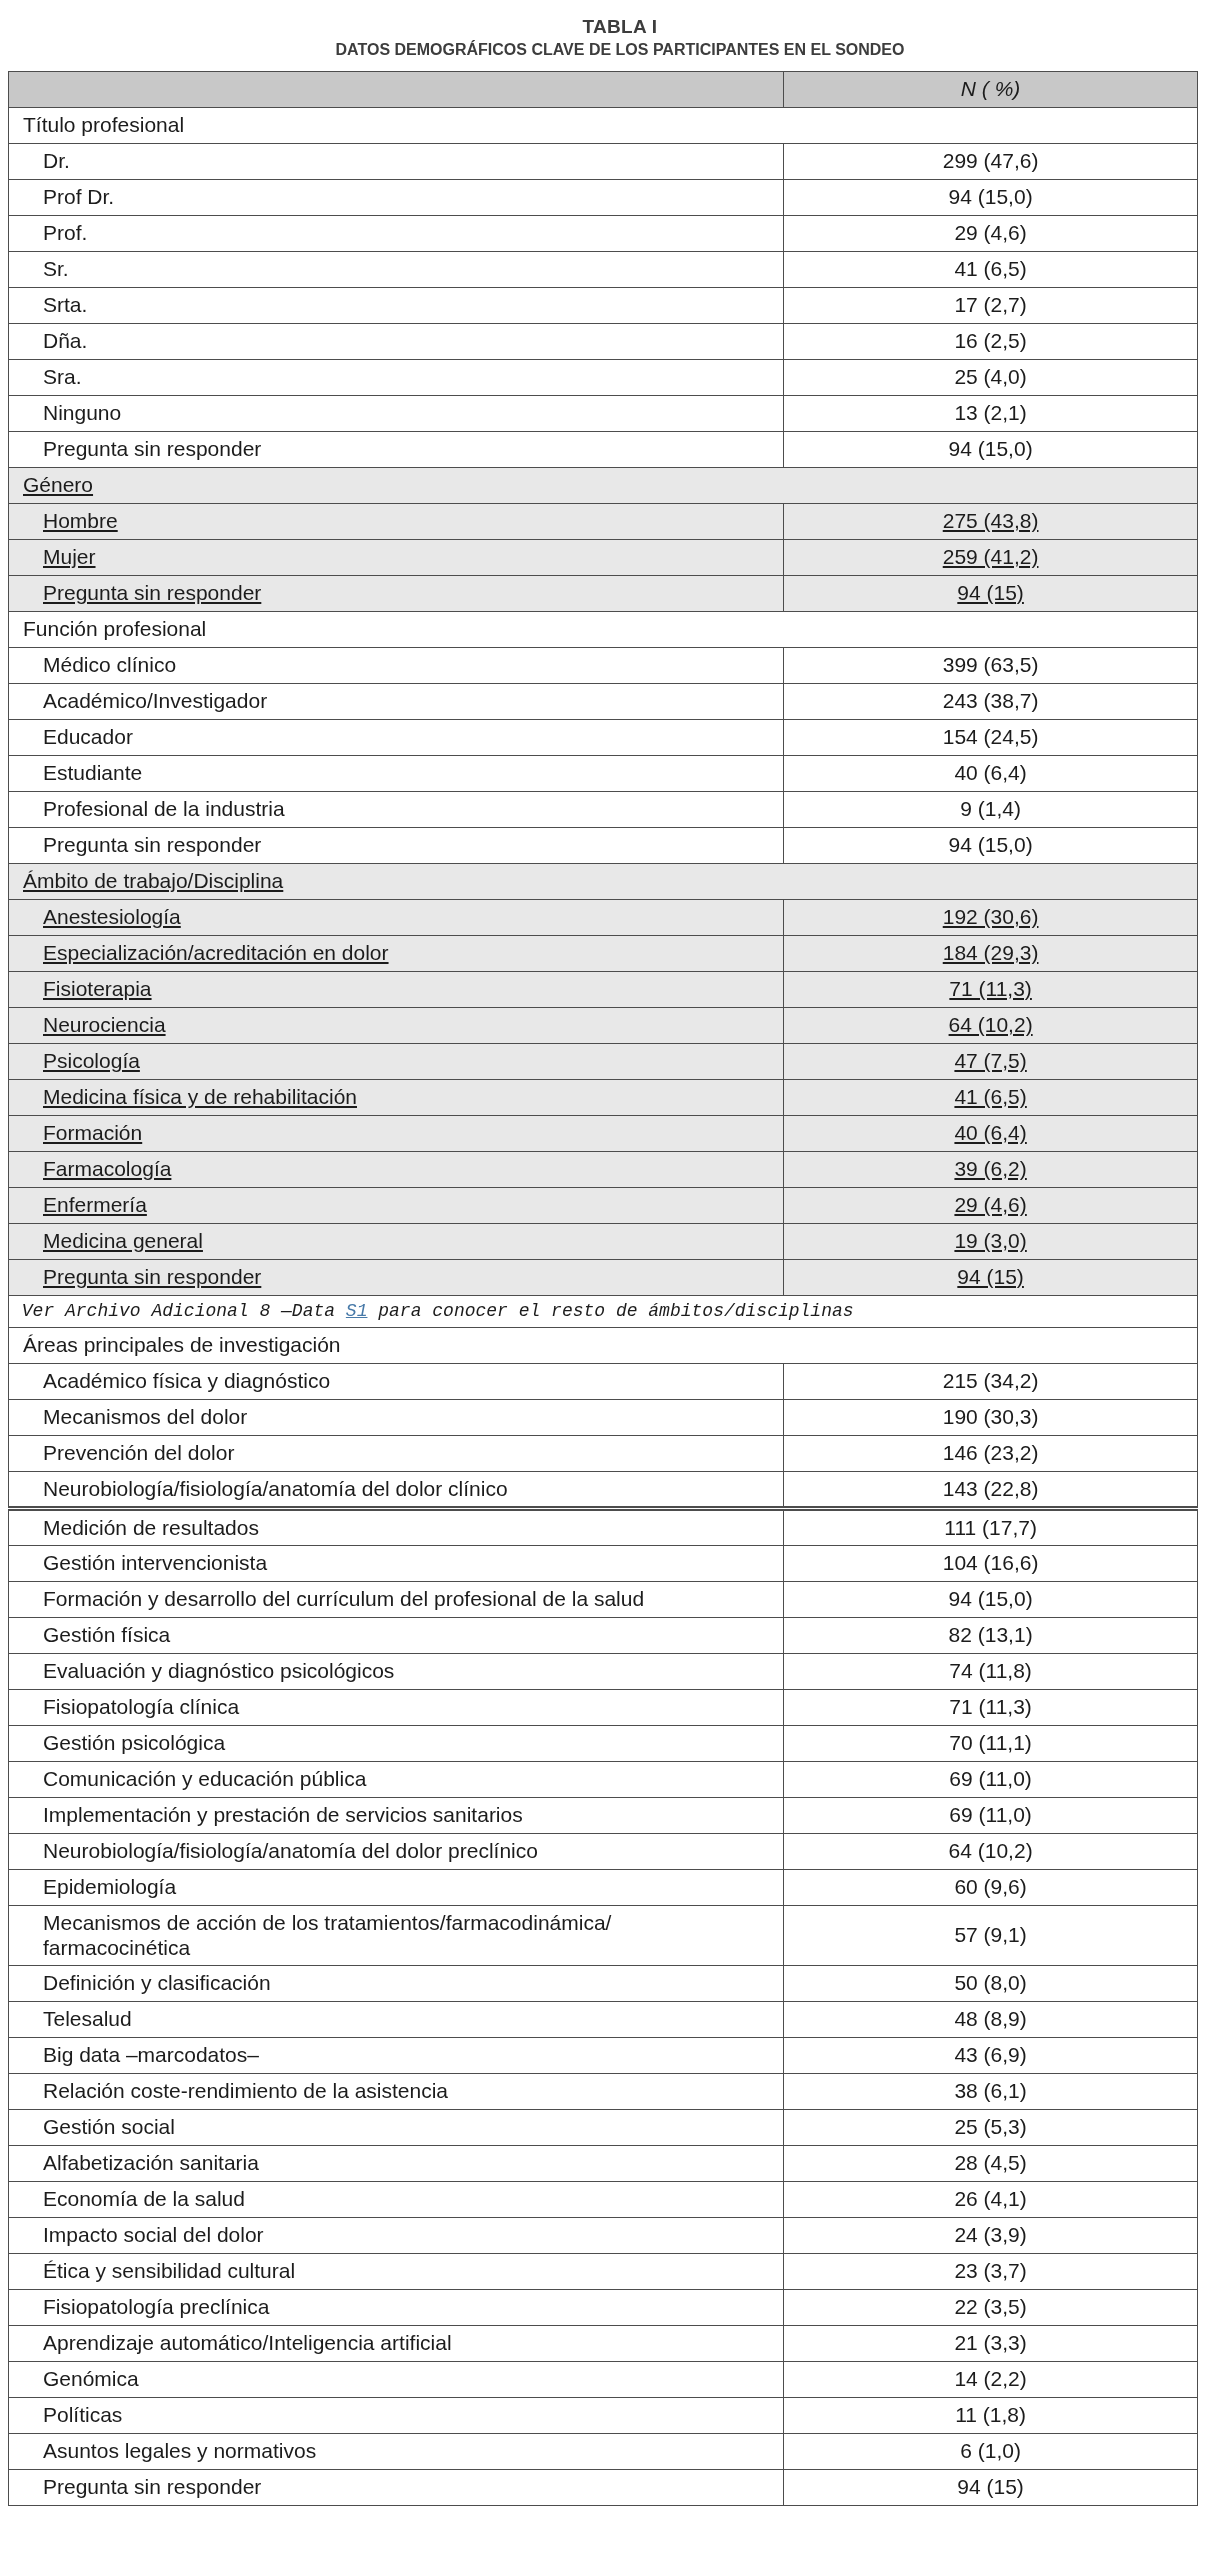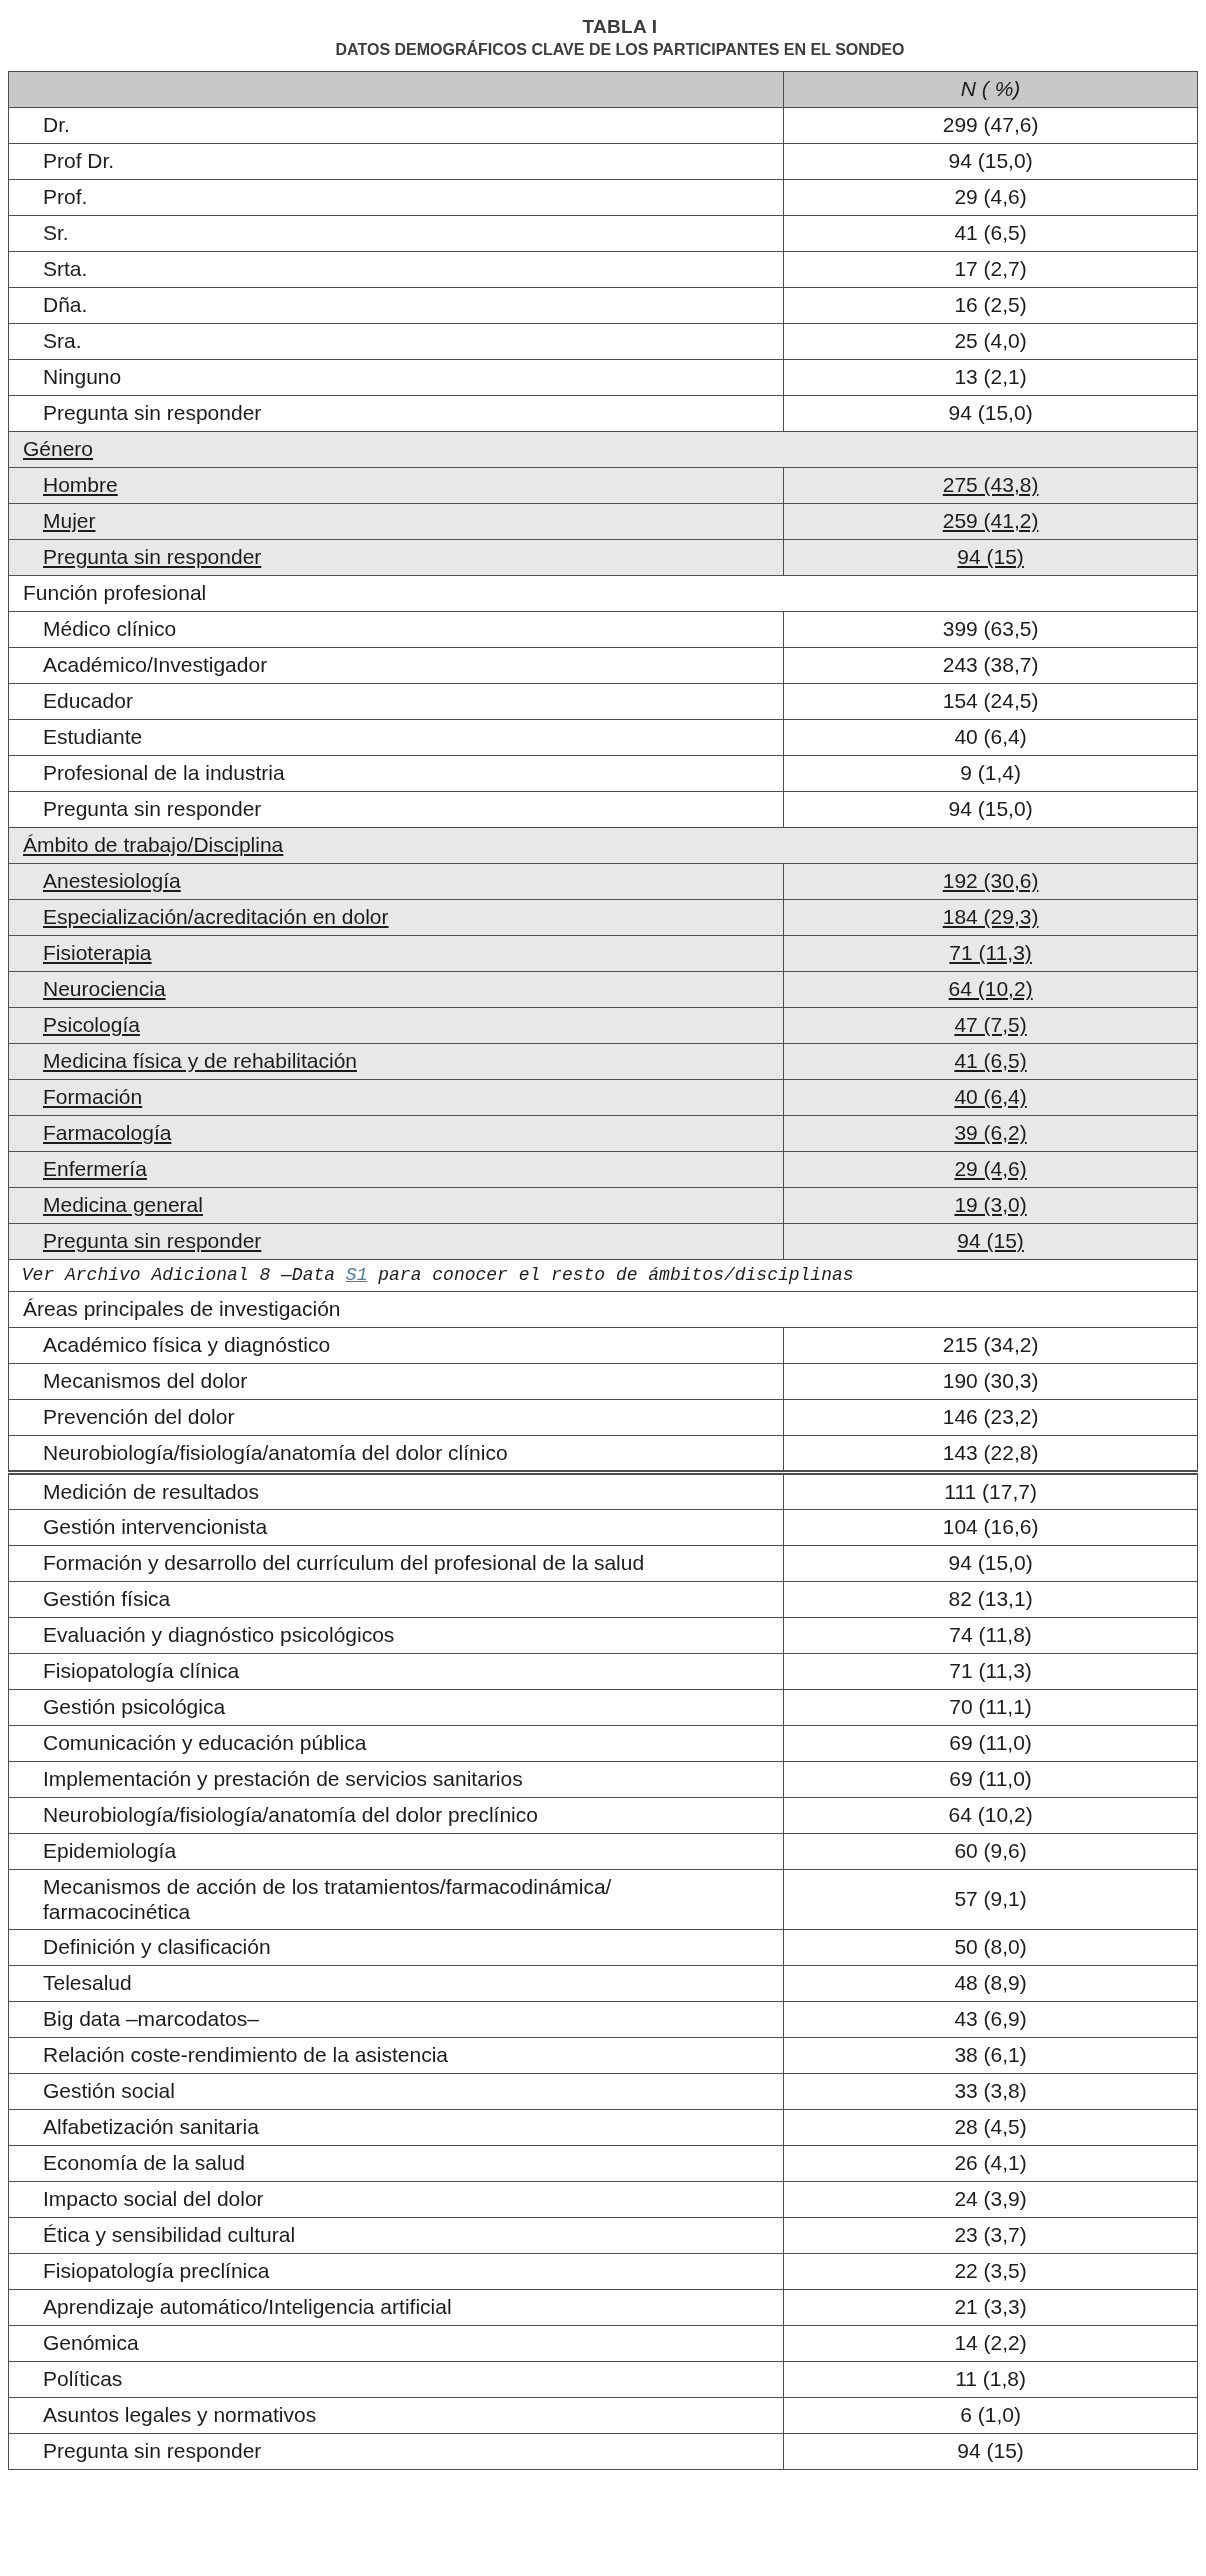--- a/index.html
+++ b/index.html
@@ -78,20 +78,23 @@
       <col style="width:65.2%">
       <col style="width:34.8%">
     </colgroup>
     <thead>
       <tr class="header-row">
         <th></th>
         <th>N ( %)</th>
       </tr>
     </thead>
     <tbody>
+        <tr class="section-row">
+          <td class="section-cell" colspan="2">Título profesional</td>
+        </tr>
         <tr class="data-row">
           <td class="label-cell">Dr.</td>
           <td class="value-cell">299 (47,6)</td>
         </tr>
         <tr class="data-row">
           <td class="label-cell">Prof Dr.</td>
           <td class="value-cell">94 (15,0)</td>
         </tr>
         <tr class="data-row">
           <td class="label-cell">Prof.</td>
@@ -292,21 +295,21 @@
         <tr class="data-row">
           <td class="label-cell">Big data –marcodatos–</td>
           <td class="value-cell">43 (6,9)</td>
         </tr>
         <tr class="data-row">
           <td class="label-cell">Relación coste-rendimiento de la asistencia</td>
           <td class="value-cell">38 (6,1)</td>
         </tr>
         <tr class="data-row">
           <td class="label-cell">Gestión social</td>
-          <td class="value-cell">33 (3,8)</td>
+          <td class="value-cell">25 (5,3)</td>
         </tr>
         <tr class="data-row">
           <td class="label-cell">Alfabetización sanitaria</td>
           <td class="value-cell">28 (4,5)</td>
         </tr>
         <tr class="data-row">
           <td class="label-cell">Economía de la salud</td>
           <td class="value-cell">26 (4,1)</td>
         </tr>
         <tr class="data-row">

